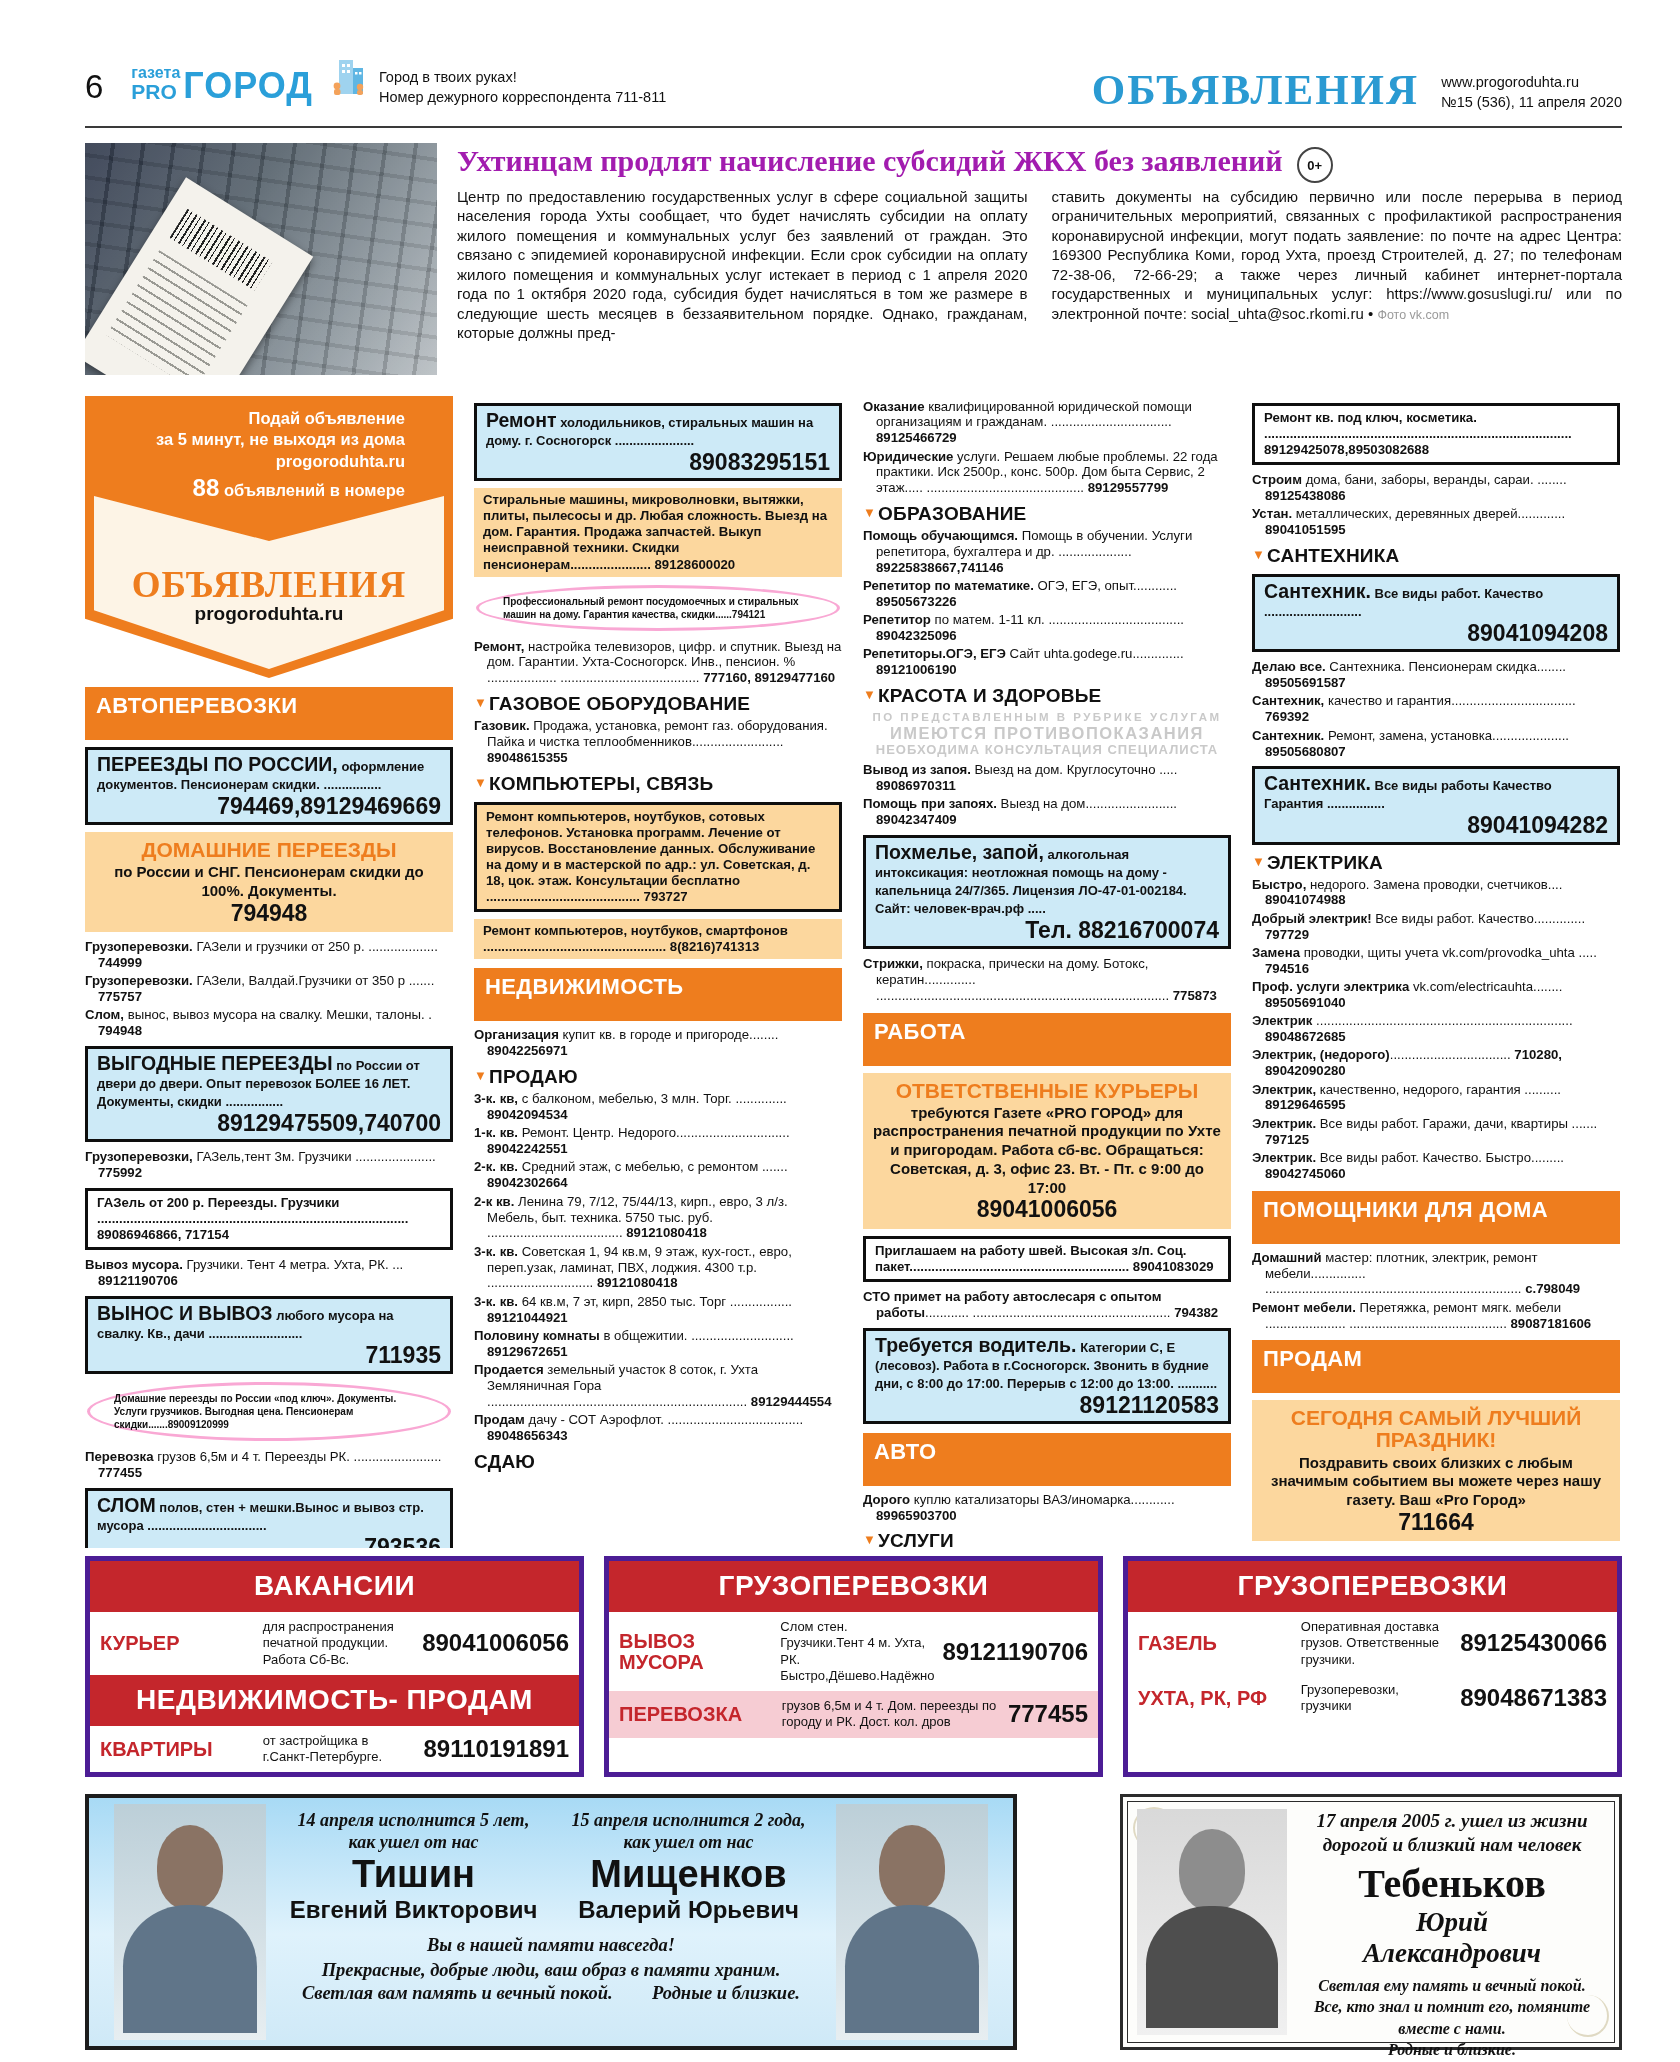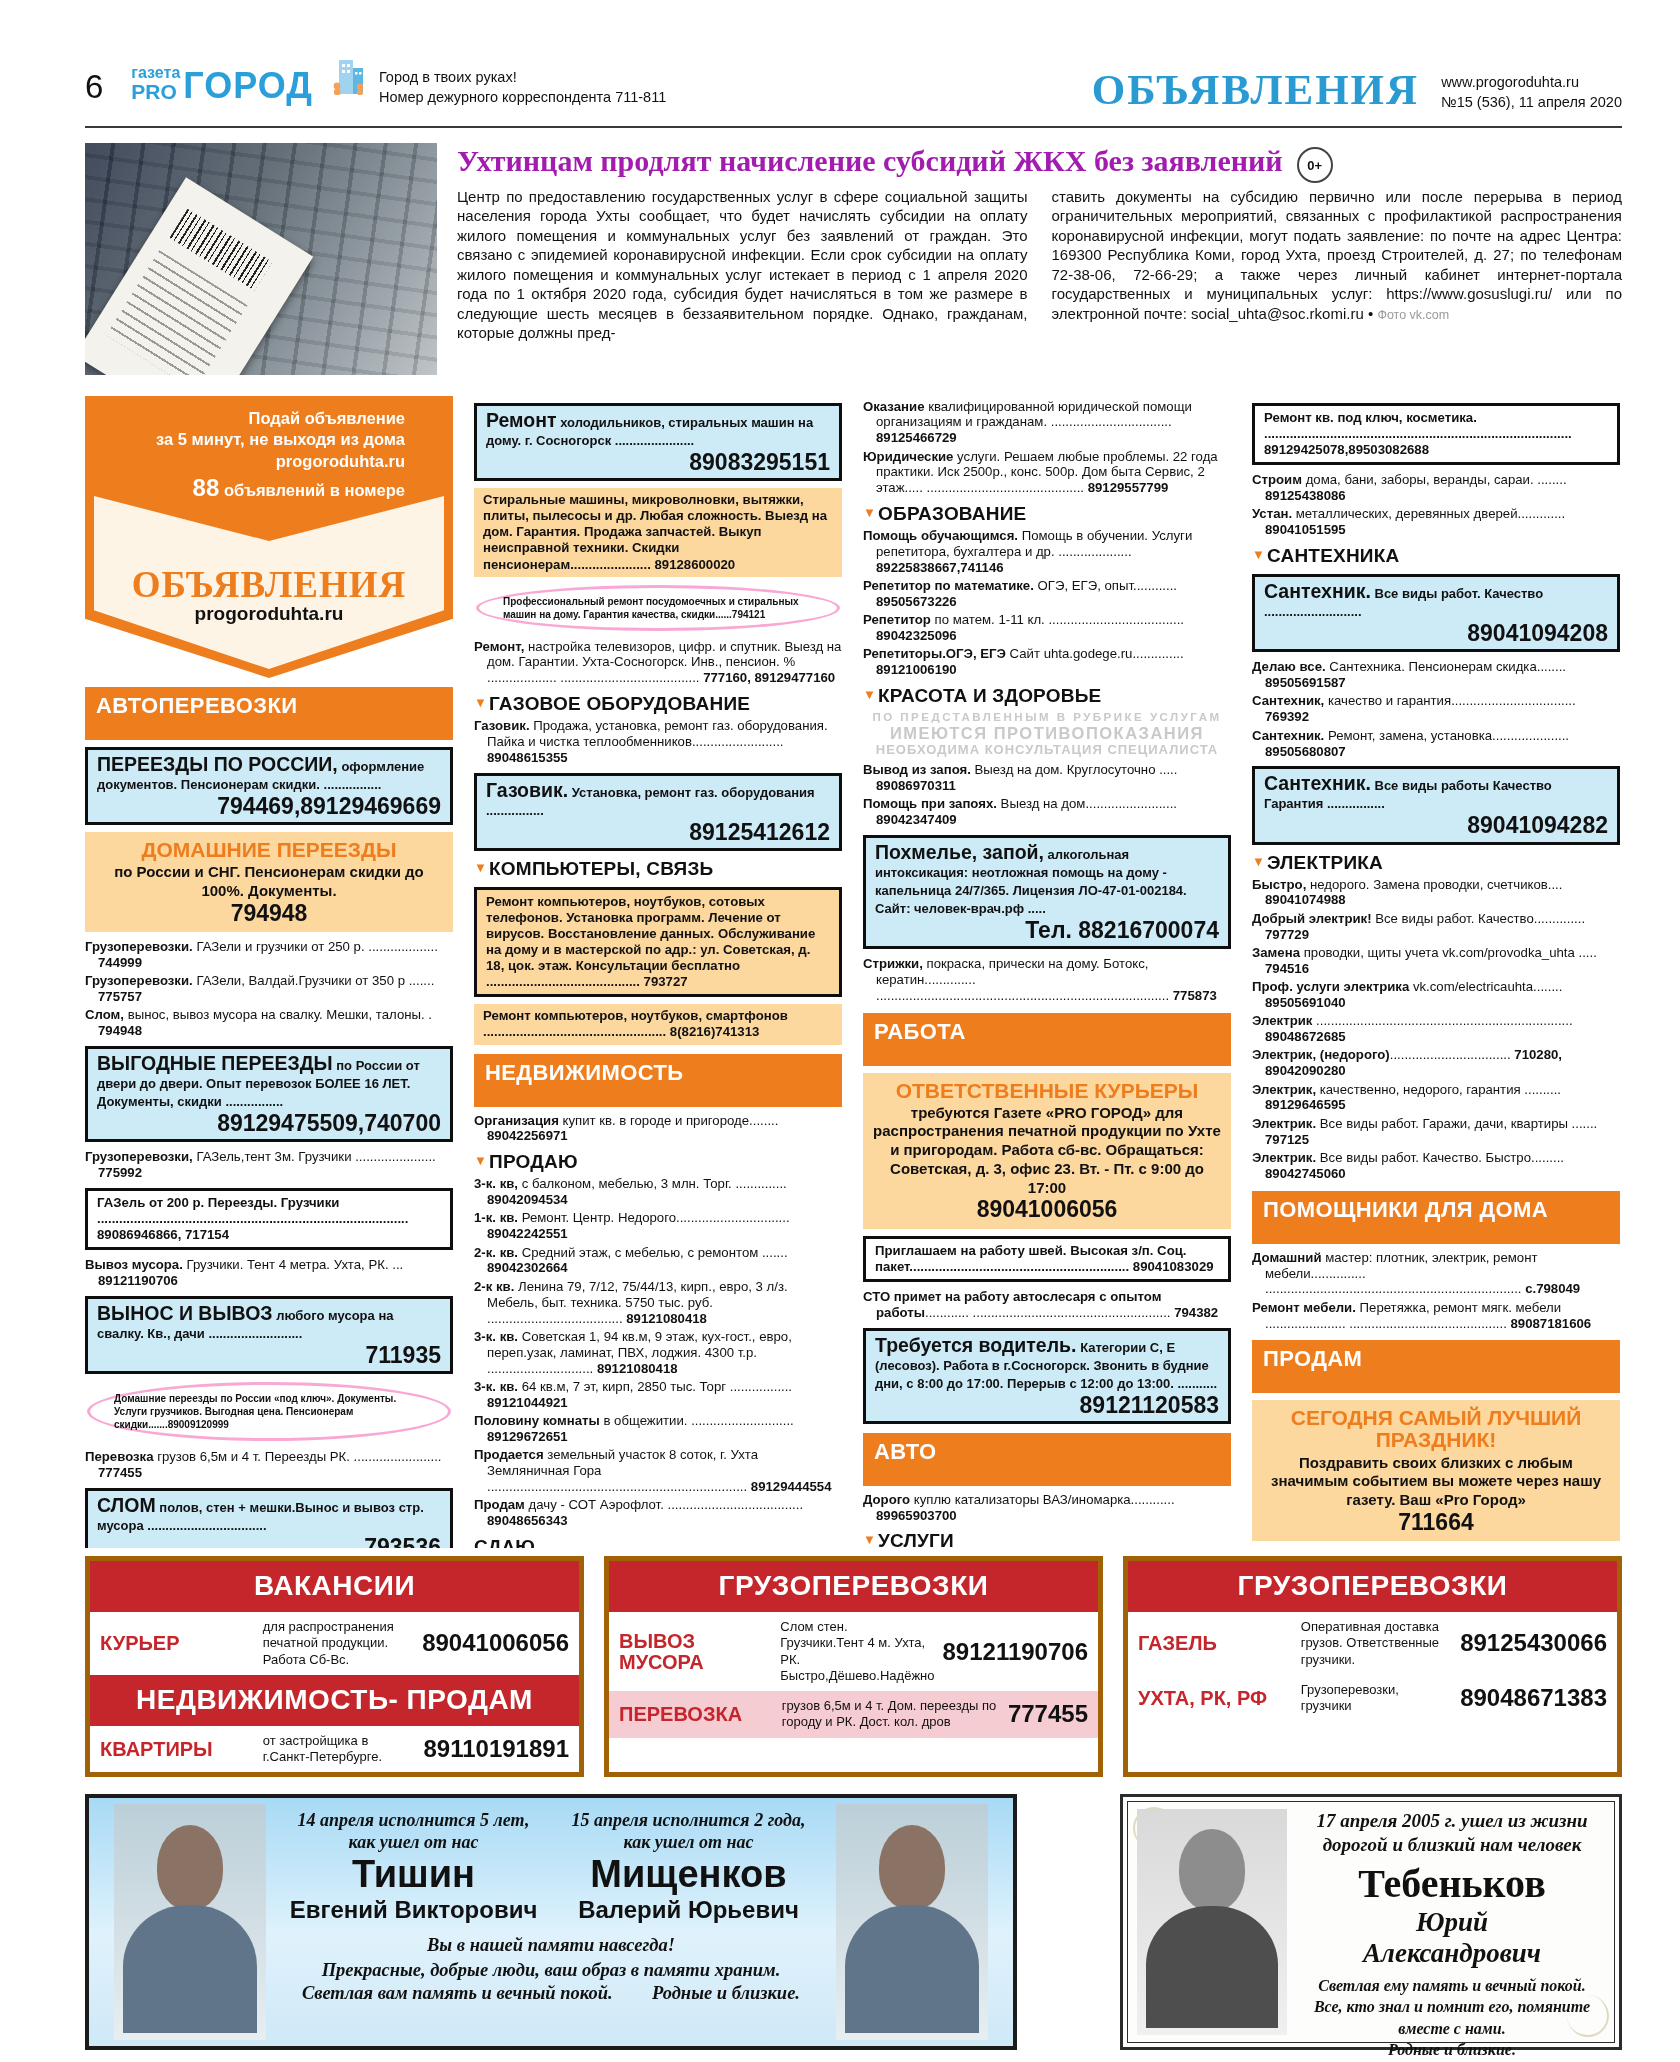--- a/index.html
+++ b/index.html
@@ -67,21 +67,21 @@
   .tanc .t2{font-weight:bold;font-size:15px;line-height:1.25;margin-top:2px;}
   .tanc .t3{font-weight:bold;font-size:23px;line-height:1.1;}
   .oval{border:3px solid #f9a8d4;border-radius:50%;padding:7px 24px;
         font-weight:bold;font-size:10px;line-height:1.3;margin:8px 2px;}
   .mark{color:#c9c9c9;font-weight:bold;text-align:center;line-height:1.12;margin:4px 0 5px;}
   .mark .m0{font-size:11.5px;letter-spacing:2.5px;}
   .mark .m1{font-size:16.5px;letter-spacing:1.5px;}
   .mark .m2{font-size:13px;letter-spacing:1px;}
   
   .bots{position:absolute;left:85px;top:1556px;width:1537px;display:flex;gap:20px;}
-  .bot{flex:1;border:5px solid #a16207;background:#fff;}
+  .bot{flex:1;border:5px solid #4c1d95;background:#fff;}
   .bot-head{background:#c4262c;color:#fff;font-weight:bold;font-size:28px;text-align:center;
             padding:9px 0 10px;letter-spacing:.5px;}
   .bot-row{display:flex;align-items:center;padding:7px 10px;gap:8px;}
   .bot-row.pink{background:#f6ccd3;}
   .bot-label{color:#c4262c;font-weight:bold;font-size:20px;width:33%;line-height:1.05;}
   .bot-desc{font-size:13px;line-height:1.25;flex:1;}
   .bot-phone{font-weight:bold;font-size:24px;white-space:nowrap;}
   
   .mems{position:absolute;left:85px;top:1794px;width:1537px;height:256px;display:flex;
         justify-content:space-between;font-family:"Liberation Serif",serif;}
@@ -229,21 +229,20 @@
         </div>
     </div>
     <div class="col">
         <div>
           <div class="box blue"><span class="bb">Ремонт</span><span class="bs"> холодильников, стиральных машин на дому. г. Сосногорск ......................</span><span class="bp">89083295151</span></div>
           <div class="btx tan">Стиральные машины, микроволновки, вытяжки, плиты, пылесосы и др. Любая сложность. Выезд на дом. Гарантия. Продажа запчастей. Выкуп неисправной техники. Скидки пенсионерам......................<span class="phn"> 89128600020</span></div>
           <div class="oval">Профессиональный ремонт посудомоечных и стиральных машин на дому. Гарантия качества, скидки......794121</div>
           <p class="li"><b class="lead">Ремонт,</b> настройка телевизоров, цифр. и спутник. Выезд на дом. Гарантии. Ухта-Сосногорск. Инв., пенсион. % ................... ......................................<b class="phn"> 777160, 89129477160</b></p>
           <div class="sub"><span class="arrow">▼</span>ГАЗОВОЕ ОБОРУДОВАНИЕ</div>
           <p class="li"><b class="lead">Газовик.</b> Продажа, установка, ремонт газ. оборудования. Пайка и чистка теплообменников.........................<b class="phn"> 89048615355</b></p>
-          <div class="box blue"><span class="bb">Газовик.</span><span class="bs"> Установка, ремонт газ. оборудования ................</span><span class="bp">89125412612</span></div>
           <div class="sub"><span class="arrow">▼</span>КОМПЬЮТЕРЫ, СВЯЗЬ</div>
           <div class="btx tanborder">Ремонт компьютеров, ноутбуков, сотовых телефонов. Установка программ. Лечение от вирусов. Восстановление данных. Обслуживание на дому и в мастерской по адр.: ул. Советская, д. 18, цок. этаж. Консультации бесплатно ..........................................<span class="phn"> 793727</span></div>
           <div class="btx tan">Ремонт компьютеров, ноутбуков, смартфонов ..................................................<span class="phn"> 8(8216)741313</span></div>
           <div class="sec">НЕДВИЖИМОСТЬ</div>
           <p class="li"><b class="lead">Организация</b> купит кв. в городе и пригороде........<b class="phn"> 89042256971</b></p>
           <div class="sub"><span class="arrow">▼</span>ПРОДАЮ</div>
           <p class="li"><b class="lead">3-к. кв,</b> с балконом, мебелью, 3 млн. Торг. ..............<b class="phn"> 89042094534</b></p>
           <p class="li"><b class="lead">1-к. кв.</b> Ремонт. Центр. Недорого...............................<b class="phn"> 89042242551</b></p>
           <p class="li"><b class="lead">2-к. кв.</b> Средний этаж, с мебелью, с ремонтом .......<b class="phn"> 89042302664</b></p>
           <p class="li"><b class="lead">2-к кв.</b> Ленина 79, 7/12, 75/44/13, кирп., евро, 3 л/з. Мебель, быт. техника. 5750 тыс. руб. .....................................<b class="phn"> 89121080418</b></p>

